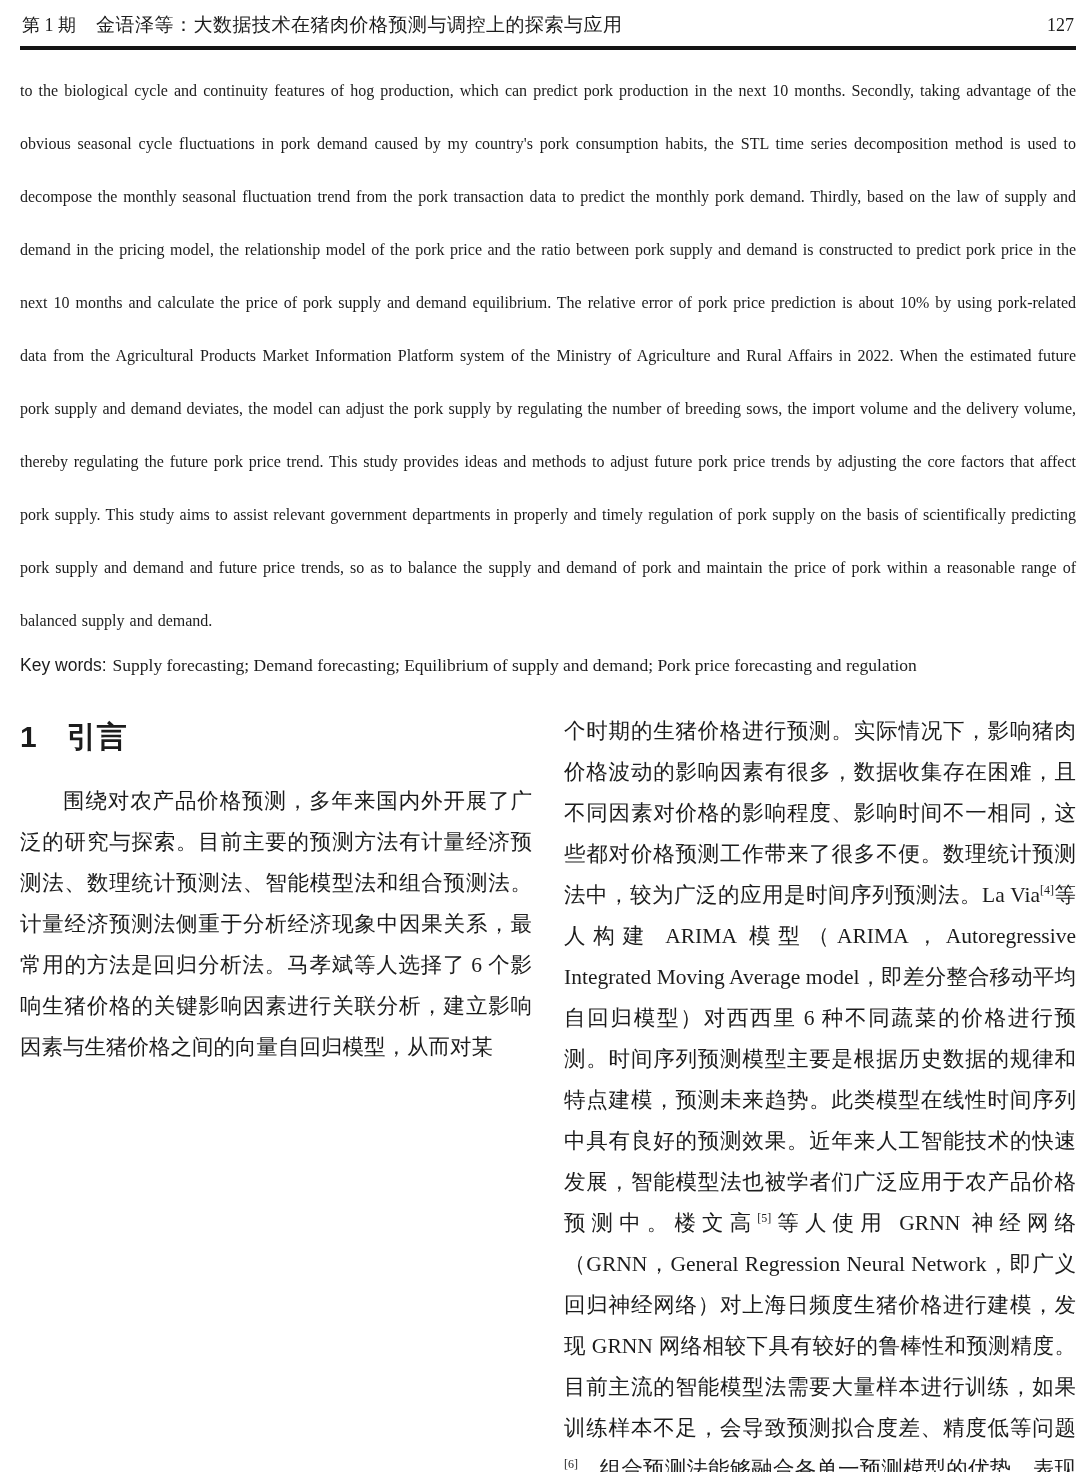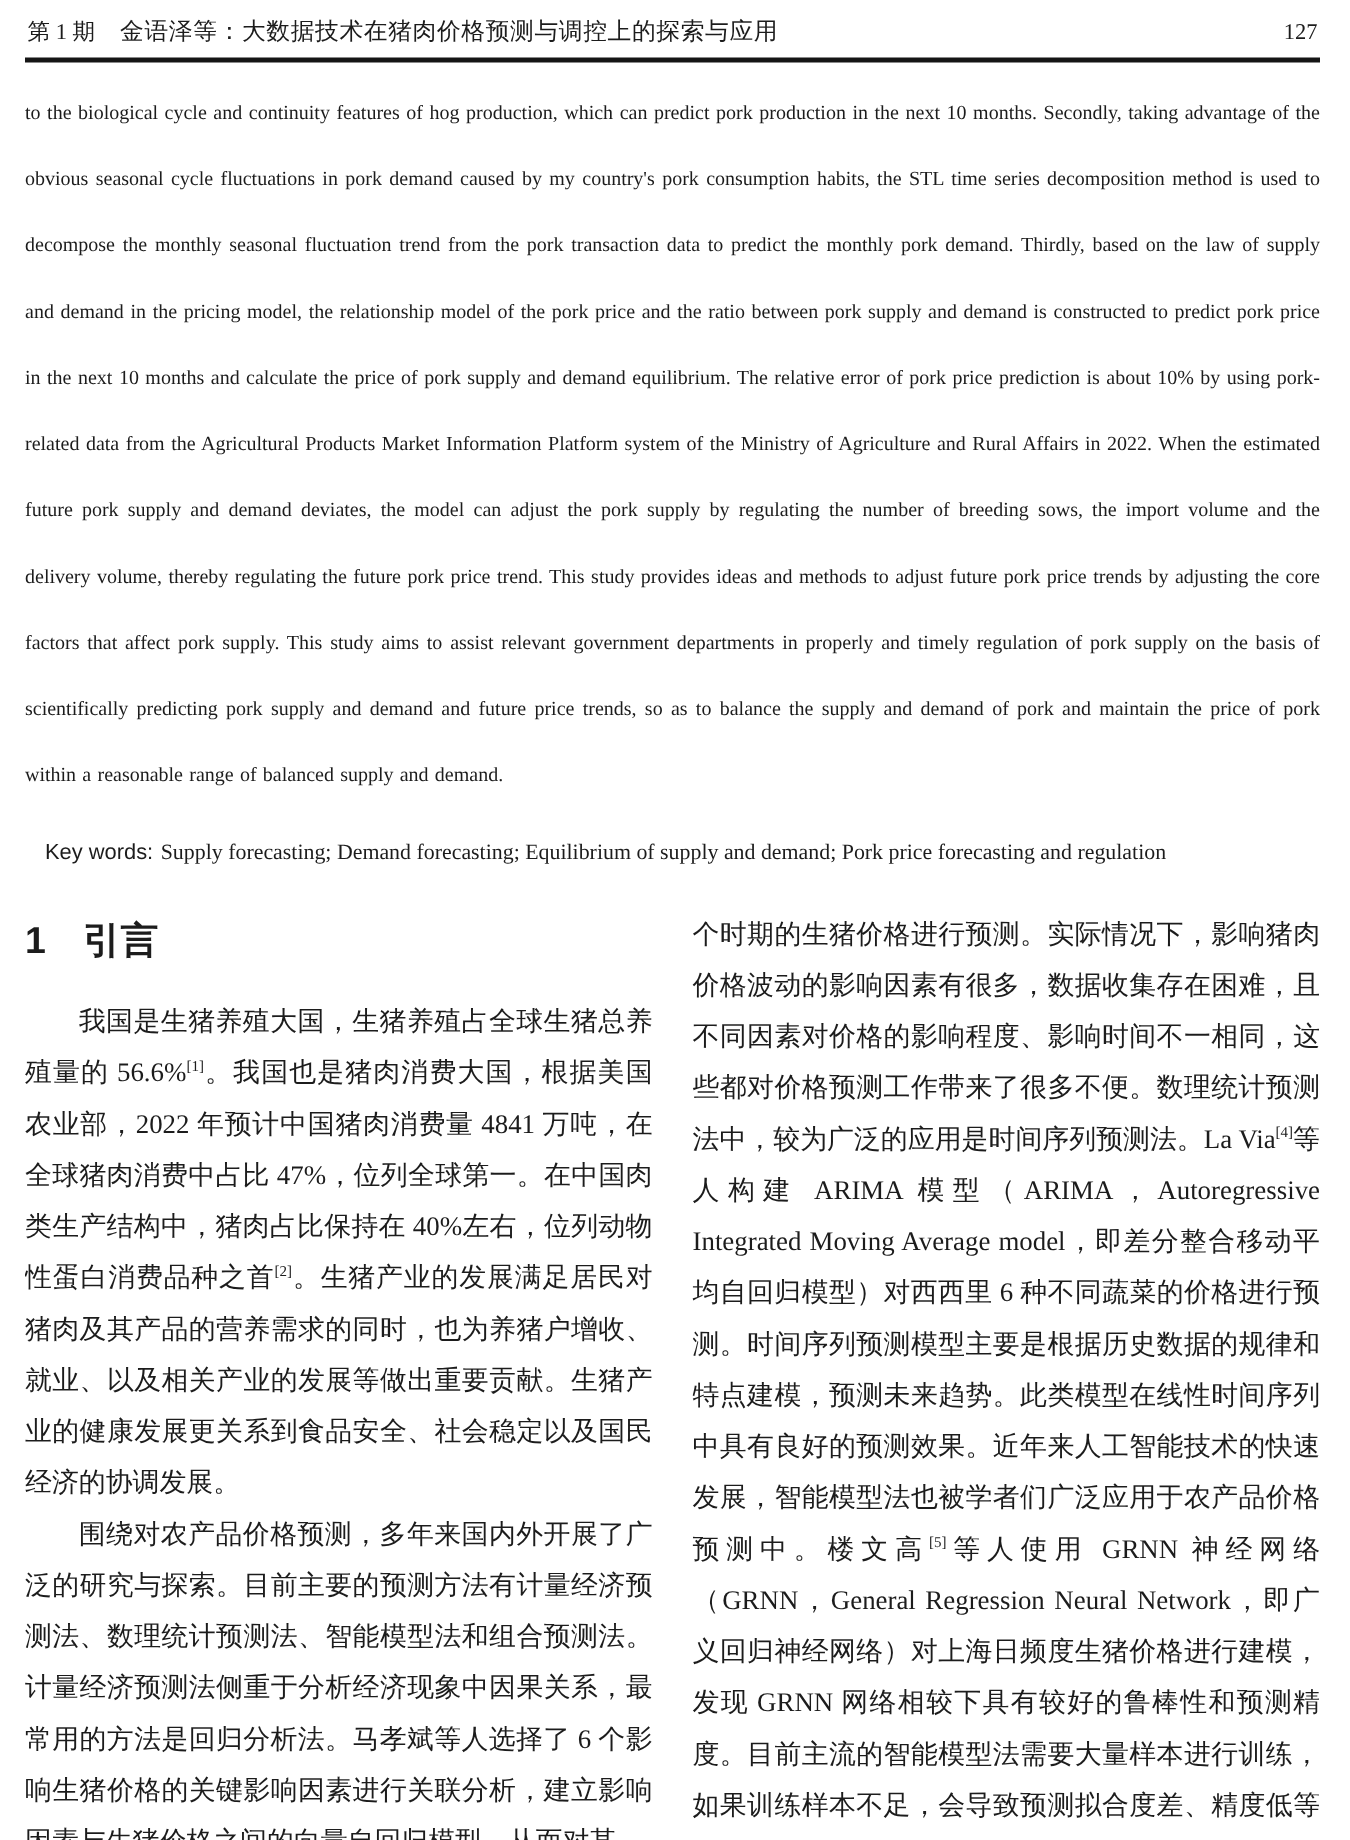--- a/index.html
+++ b/index.html
@@ -11,21 +11,21 @@
     width: 1080px;
     height: 1472px;
     overflow: hidden;
     color: #1c1c1c;
     font-family: "Liberation Serif", "DejaVu Serif", serif;
   }
   .page {
     box-sizing: border-box;
     width: 1080px;
     height: 1472px;
-    padding: 8px 24px 0 20px;
+    padding: 8px 4px 0 20px;
     overflow: hidden;
   }
   .header-row {
     display: flex;
     justify-content: space-between;
     align-items: baseline;
     font-size: 18px;
     padding: 4px 2px 8px 2px;
   }
   .header-issue, .header-pageno {
@@ -46,21 +46,21 @@
     margin: 0 0 14px 0;
   }
   .abstract {
     margin: 10px 0 0 0;
     font-size: 16px;
     line-height: 53px;
     text-align: justify;
     word-spacing: 1px;
   }
   .keywords {
-    margin: 16px;
+    margin: 0;
     font-size: 17.5px;
     line-height: 37.5px;
     text-align: left;
   }
   .kw-label {
     font-family: "Liberation Sans", "DejaVu Sans", sans-serif;
     margin-right: 6px;
   }
   .columns {
     display: flex;
@@ -113,21 +113,20 @@
   <p class="keywords">
     <span class="kw-label">Key words:</span><span>Supply forecasting; Demand forecasting; Equilibrium of supply and demand; Pork price forecasting and regulation</span>
   </p>
 
   <div class="columns">
 
     <div class="col">
       <h2 class="section-heading">
         <span class="section-number">1</span><span>引言</span>
       </h2>
-      <p class="body-p indent">我国是生猪养殖大国，生猪养殖占全球生猪总养殖量的 56.6%<sup>[1]</sup>。我国也是猪肉消费大国，根据美国农业部，2022 年预计中国猪肉消费量 4841 万吨，在全球猪肉消费中占比 47%，位列全球第一。在中国肉类生产结构中，猪肉占比保持在 40%左右，位列动物性蛋白消费品种之首<sup>[2]</sup>。生猪产业的发展满足居民对猪肉及其产品的营养需求的同时，也为养猪户增收、就业、以及相关产业的发展等做出重要贡献。生猪产业的健康发展更关系到食品安全、社会稳定以及国民经济的协调发展。</p>
       <p class="body-p indent">围绕对农产品价格预测，多年来国内外开展了广泛的研究与探索。目前主要的预测方法有计量经济预测法、数理统计预测法、智能模型法和组合预测法。计量经济预测法侧重于分析经济现象中因果关系，最常用的方法是回归分析法。马孝斌等人选择了 6 个影响生猪价格的关键影响因素进行关联分析，建立影响因素与生猪价格之间的向量自回归模型，从而对某</p>
     </div>
 
     <div class="col">
       <p class="body-p">个时期的生猪价格进行预测。实际情况下，影响猪肉价格波动的影响因素有很多，数据收集存在困难，且不同因素对价格的影响程度、影响时间不一相同，这些都对价格预测工作带来了很多不便。数理统计预测法中，较为广泛的应用是时间序列预测法。La Via<sup>[4]</sup>等人构建 ARIMA 模型（ARIMA，Autoregressive Integrated Moving Average model，即差分整合移动平均自回归模型）对西西里 6 种不同蔬菜的价格进行预测。时间序列预测模型主要是根据历史数据的规律和特点建模，预测未来趋势。此类模型在线性时间序列中具有良好的预测效果。近年来人工智能技术的快速发展，智能模型法也被学者们广泛应用于农产品价格预测中。楼文高<sup>[5]</sup>等人使用 GRNN 神经网络（GRNN，General Regression Neural Network，即广义回归神经网络）对上海日频度生猪价格进行建模，发现 GRNN 网络相较下具有较好的鲁棒性和预测精度。目前主流的智能模型法需要大量样本进行训练，如果训练样本不足，会导致预测拟合度差、精度低等问题<sup>[6]</sup>。组合预测法能够融合各单一预测模型的优势，表现出更好的预测精度。任青山<sup>[7]</sup>等人提出了一种基于 BP 神经网络模型和多元回归分析模型结合的方法，预测精度比单一模型要高。组合法预测精度要高于其他方法，但它要求各子模型的学习目标一致，使用场景有局限性。</p>
 
     </div>
 
   </div>
 

